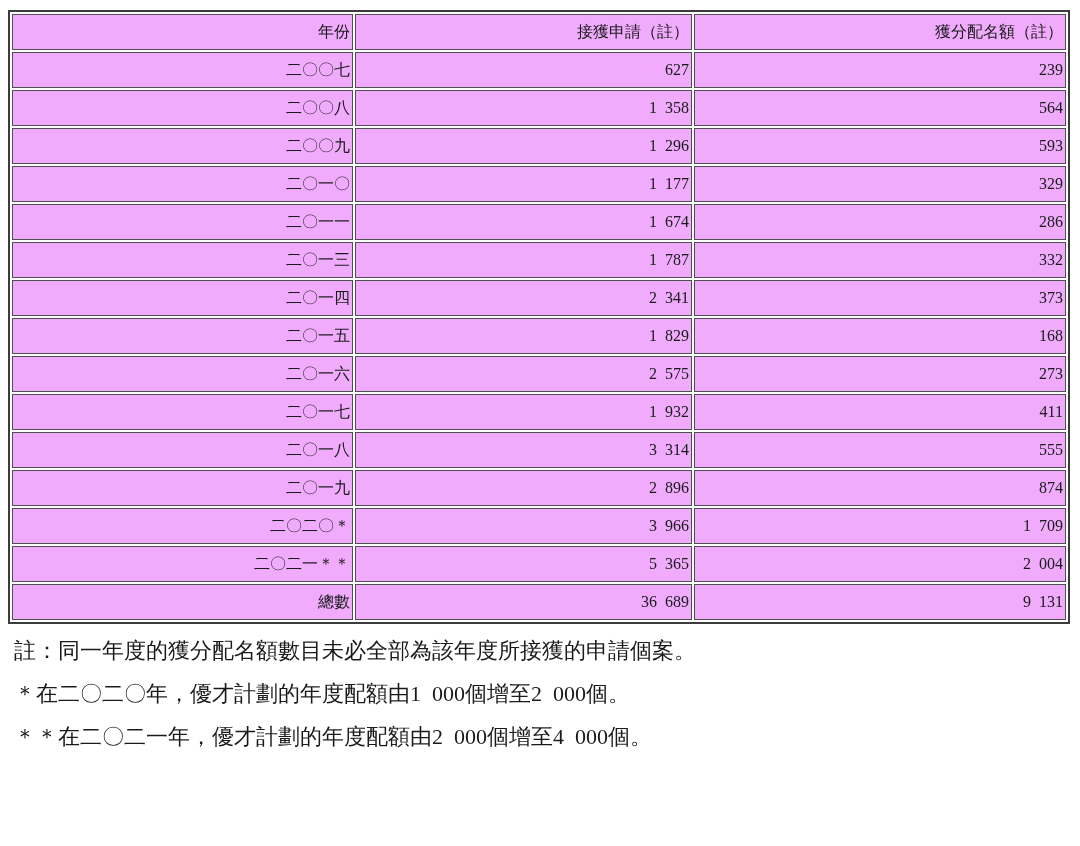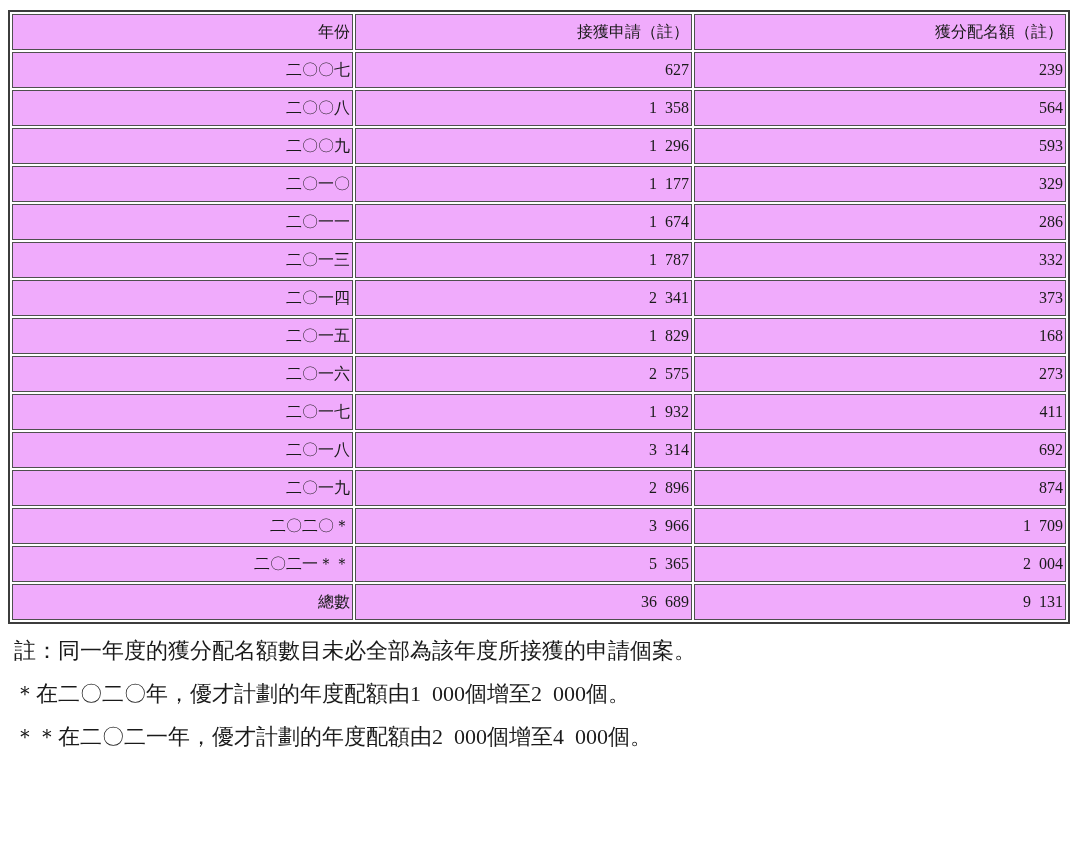--- a/index.html
+++ b/index.html
@@ -113,21 +113,21 @@
           <td>273</td>
         </tr>
         <tr>
           <td>二〇一七</td>
           <td>1  932</td>
           <td>411</td>
         </tr>
         <tr>
           <td>二〇一八</td>
           <td>3  314</td>
-          <td>692</td>
+          <td>555</td>
         </tr>
         <tr>
           <td>二〇一九</td>
           <td>2  896</td>
           <td>874</td>
         </tr>
         <tr>
           <td>二〇二〇＊</td>
           <td>3  966</td>
           <td>1  709</td>

